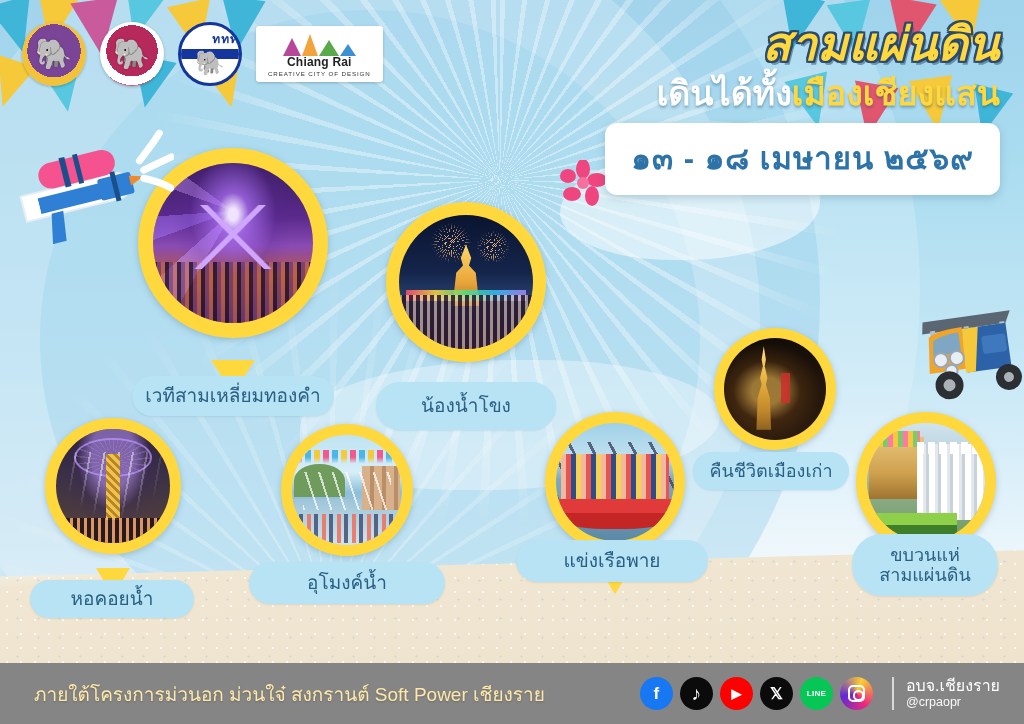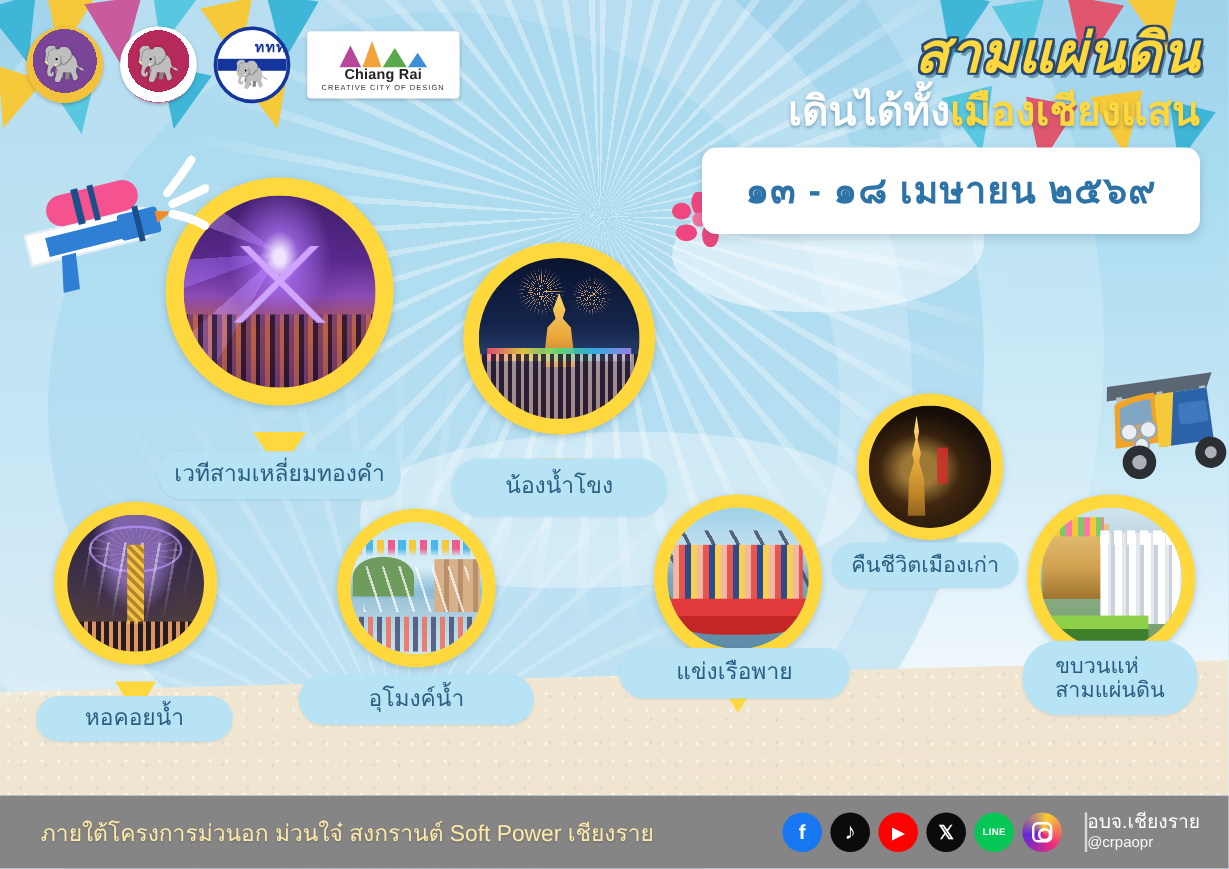--- a/index.html
+++ b/index.html
@@ -77,21 +77,21 @@
     font-size:46px; font-weight:700; font-style:italic; color:#ffd83d; line-height:1.05;
     margin-top:4px; letter-spacing:.5px;
     text-shadow:
       -2px 0 #2b4a6f, 2px 0 #2b4a6f, 0 -2px #2b4a6f, 0 2px #2b4a6f,
       -2px -2px #2b4a6f, 2px -2px #2b4a6f, -2px 2px #2b4a6f, 2px 2px #2b4a6f,
       3px 4px 0 rgba(41,77,110,.5);
   }
   .h3 { font-size:34px; font-weight:700; line-height:1.15; margin-top:6px; white-space:nowrap; }
   .h3 .white { color:#ffffff; text-shadow:0 2px 3px rgba(40,80,110,.45); }
   .h3 .yellow { color:#ffd83d; text-shadow:0 2px 3px rgba(40,80,110,.45); }
-  .date-chip { margin-top:10px; background:#ffffff; border-radius:12px; padding:10px 36px 12px;
+  .date-chip { margin-top:10px; background:#ffffff; border-radius:12px; padding:10px 26px 12px;
                display:inline-block; box-shadow:0 3px 8px rgba(40,80,110,.22); }
   .date-chip span { font-size:31px; font-weight:700; color:#2d73a8; letter-spacing:1px; }
 
   .flower { position:absolute; left:560px; top:160px; width:46px; height:46px; z-index:24; }
 
   
   .pin { position:absolute; z-index:20; }
   .pin .bubble {
     position:relative; border-radius:50% 50% 50% 50%;
     background:#ffd83d; display:flex; align-items:center; justify-content:center;
@@ -99,21 +99,21 @@
   }
   .pin .tail {
     position:absolute; left:50%; transform:translateX(-50%);
     width:0;height:0;border-left:22px solid transparent;border-right:22px solid transparent;
     border-top:34px solid #ffd83d;
   }
   .pin .photo { border-radius:50%; overflow:hidden; position:relative; }
   .pin .photo > div { position:absolute; inset:0; }
 
   .label { position:absolute; background:#b7e3f5; border-radius:30px; color:#2a5f83;
-           display:flex; align-items:center; justify-content:center; 
+           display:flex; align-items:center; justify-content:center; text-align:center;
            font-weight:400; z-index:22; box-shadow:0 1px 2px rgba(40,80,110,.1); line-height:1.12; }
 
   
   .ph-stage { background:
       radial-gradient(ellipse at 50% 32%, #f0e3ff 0 4%, rgba(180,120,255,.65) 14%, rgba(88,40,150,.2) 38%, transparent 55%),
       conic-gradient(from 210deg at 50% 30%, rgba(200,150,255,.5) 0deg 18deg, transparent 18deg 40deg, rgba(170,120,255,.45) 40deg 56deg, transparent 56deg 80deg, rgba(210,160,255,.4) 80deg 96deg, transparent 96deg 120deg),
       linear-gradient(180deg,#3b1d62 0%,#5a2a8c 34%,#8a4bb5 52%,#b4573f 70%,#7a3a5c 100%); }
   .ph-stage:after{content:"";position:absolute;left:12%;right:12%;top:26%;bottom:34%;
       background:linear-gradient(135deg,transparent 46%,#cfa6ff 47%,#cfa6ff 50%,transparent 51%),
                  linear-gradient(-135deg,transparent 46%,#cfa6ff 47%,#cfa6ff 50%,transparent 51%);}
@@ -200,21 +200,21 @@
   .footer-text { color:#ffe9a8; font-size:19px; margin-left:34px; font-weight:400;
                  text-shadow:0 1px 2px rgba(0,0,0,.2); }
   .socials { margin-left:auto; display:flex; align-items:center; gap:7px; }
   .si { width:33px;height:33px;border-radius:50%; display:flex;align-items:center;justify-content:center;
         color:#fff; font-weight:700; font-size:17px; }
   .si-fb{background:#1877F2;} .si-tt{background:#0b0b0b;} .si-yt{background:#FF0000;}
   .si-x{background:#0b0b0b;} .si-ln{background:#06C755;} 
   .si-ig{background:conic-gradient(from 20deg,#f9ce34,#ee2a7b,#6228d7,#f9ce34);}
   .si-ig i{display:block;width:17px;height:17px;border:2.3px solid #fff;border-radius:5px;position:relative;}
   .si-ig i:after{content:"";position:absolute;left:3.2px;top:3.2px;width:6.6px;height:6.6px;border:2px solid #fff;border-radius:50%;}
-  .handle { border-left:2px solid #d8d8d8; margin-left:12px; padding-left:0; margin-right:24px; color:#fff; }
+  .handle { border-left:2px solid #d8d8d8; margin-left:12px; padding-left:12px; margin-right:24px; color:#fff; }
   .handle .h-name { font-size:16px; line-height:1.18; }
   .handle .h-user { font-size:12.5px; line-height:1.2; opacity:.95; }
 </style>
 </head>
 <body>
 
 <div class="poster">
 
   <div class="bg-arcs">
     <div class="arc" style="left:-260px;top:-300px;width:1180px;height:1180px;background:rgba(255,255,255,.18);"></div>

